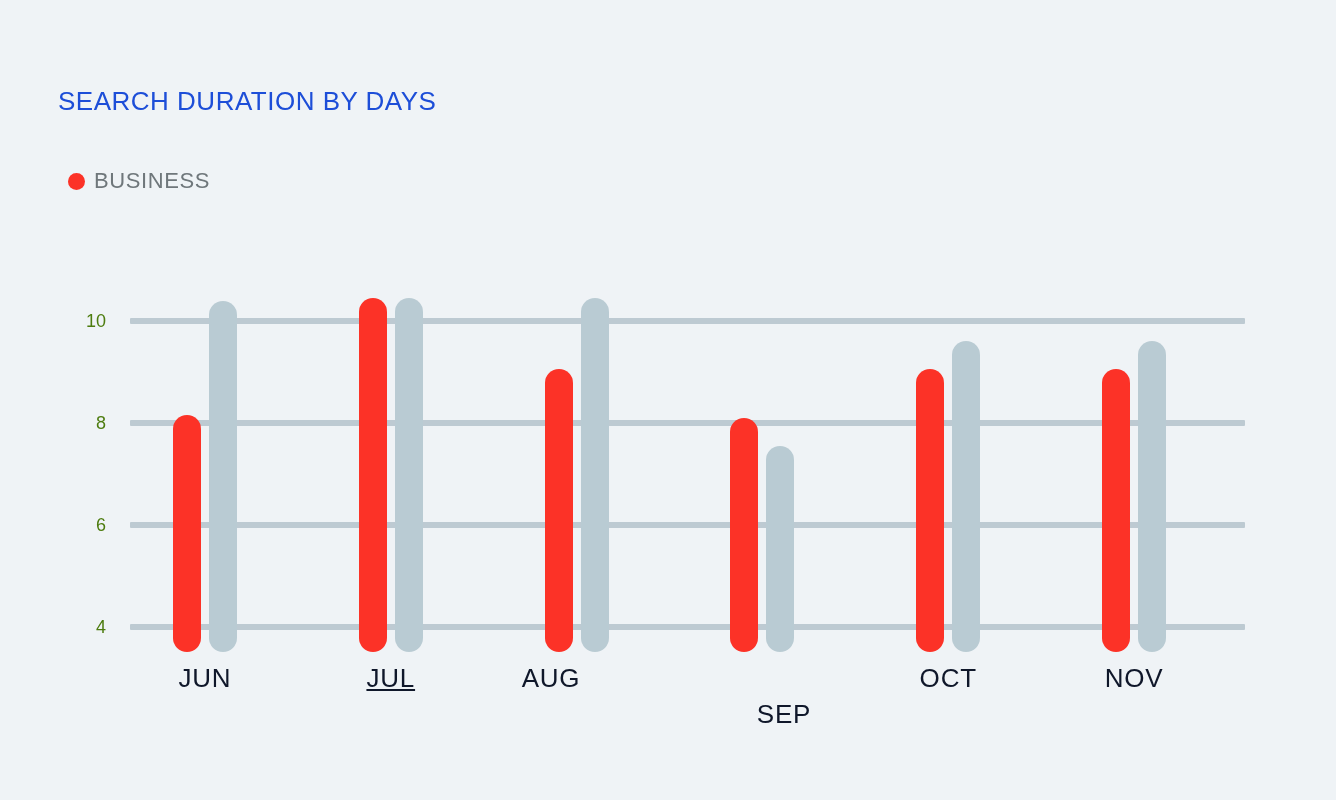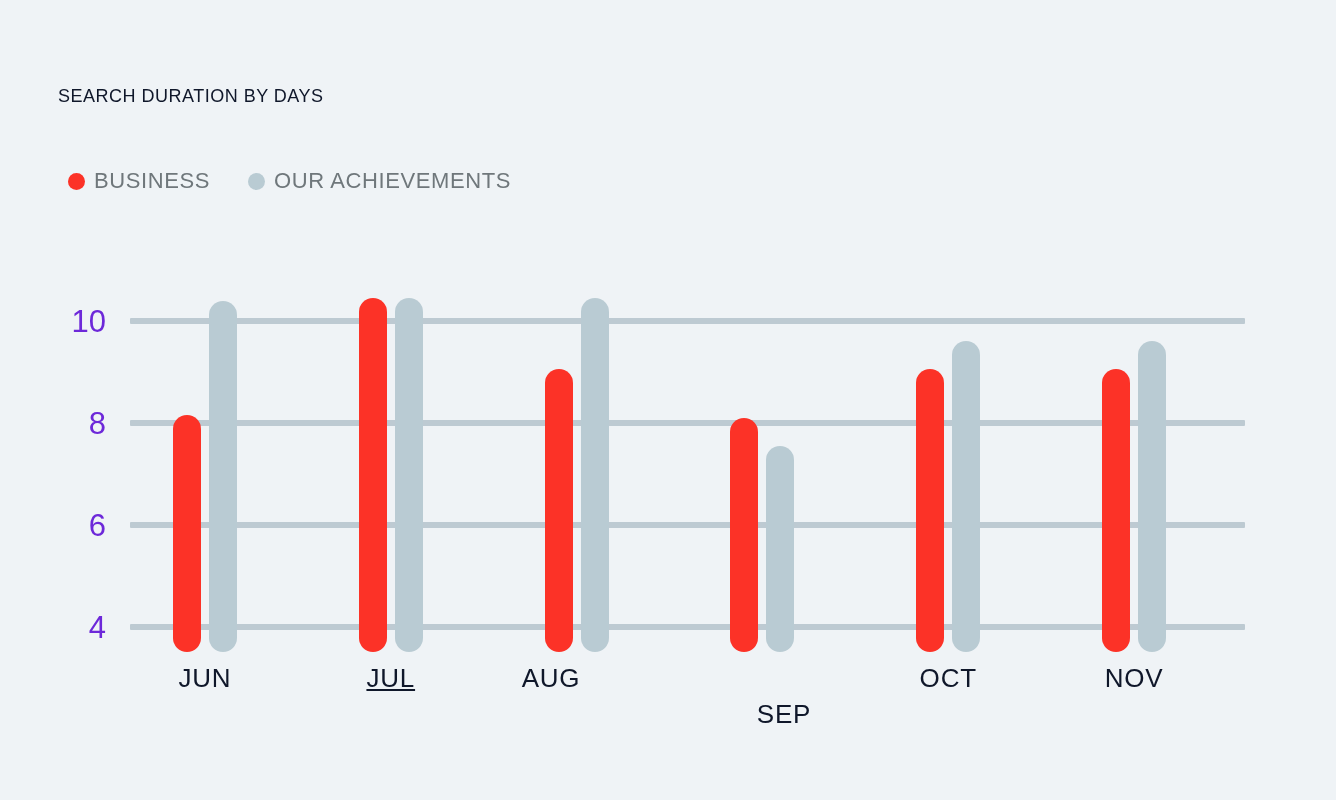--- a/index.html
+++ b/index.html
@@ -19,23 +19,23 @@
     width: 1336px;
     height: 800px;
     background: #eff3f6;
   }
 
   
   #chart-title {
     position: absolute;
     left: 58px;
     top: 86px;
-    font-size: 18px;
+    font-size: 26px;
     letter-spacing: 0.5px;
-    color: #0f172a;
+    color: #1d4ed8;
     font-weight: 400;
     white-space: nowrap;
   }
 
   
   #chart-legend {
     position: absolute;
     left: 68px;
     top: 168px;
     height: 26px;
@@ -81,22 +81,22 @@
     width: 100%;
     height: 6px;
     background: #bdcad2;
     border-radius: 1px;
   }
   .y-tick-label {
     position: absolute;
     right: 100%;
     margin-right: 24px;
     transform: translateY(-50%);
-    font-size: 31px;
-    color: #6d28d9;
+    font-size: 18px;
+    color: #4d7c0f;
     white-space: nowrap;
     line-height: 1;
   }
   .bar {
     position: absolute;
     border-radius: 14px;
     bottom: 0;
   }
   .bar-business { background: #fc3227; width: 28px; }
   .bar-achievements { background: #b9cbd3; width: 28px; }
@@ -114,24 +114,20 @@
 <body>
 
 <div id="chart-root">
 
   <div id="chart-title">SEARCH DURATION BY DAYS</div>
 
   <div id="chart-legend">
     <div class="legend-item" id="legend-item-1">
       <span class="legend-dot" id="legend-dot-1" style="background: rgb(252, 50, 39);"></span>
       <span class="legend-label">BUSINESS</span>
-    </div>
-    <div class="legend-item" id="legend-item-2">
-      <span class="legend-dot" id="legend-dot-2" style="background: rgb(185, 203, 211);"></span>
-      <span class="legend-label">OUR ACHIEVEMENTS</span>
     </div>
   </div>
 
   <div id="plot-area">
     <div id="gridlines">
         <div class="gridline" style="top: 58.0909px; background: rgb(189, 202, 210);"></div>
         <div class="gridline" style="top: 159.909px; background: rgb(189, 202, 210);"></div>
         <div class="gridline" style="top: 261.727px; background: rgb(189, 202, 210);"></div>
         <div class="gridline" style="top: 363.545px; background: rgb(189, 202, 210);"></div>
       </div>

